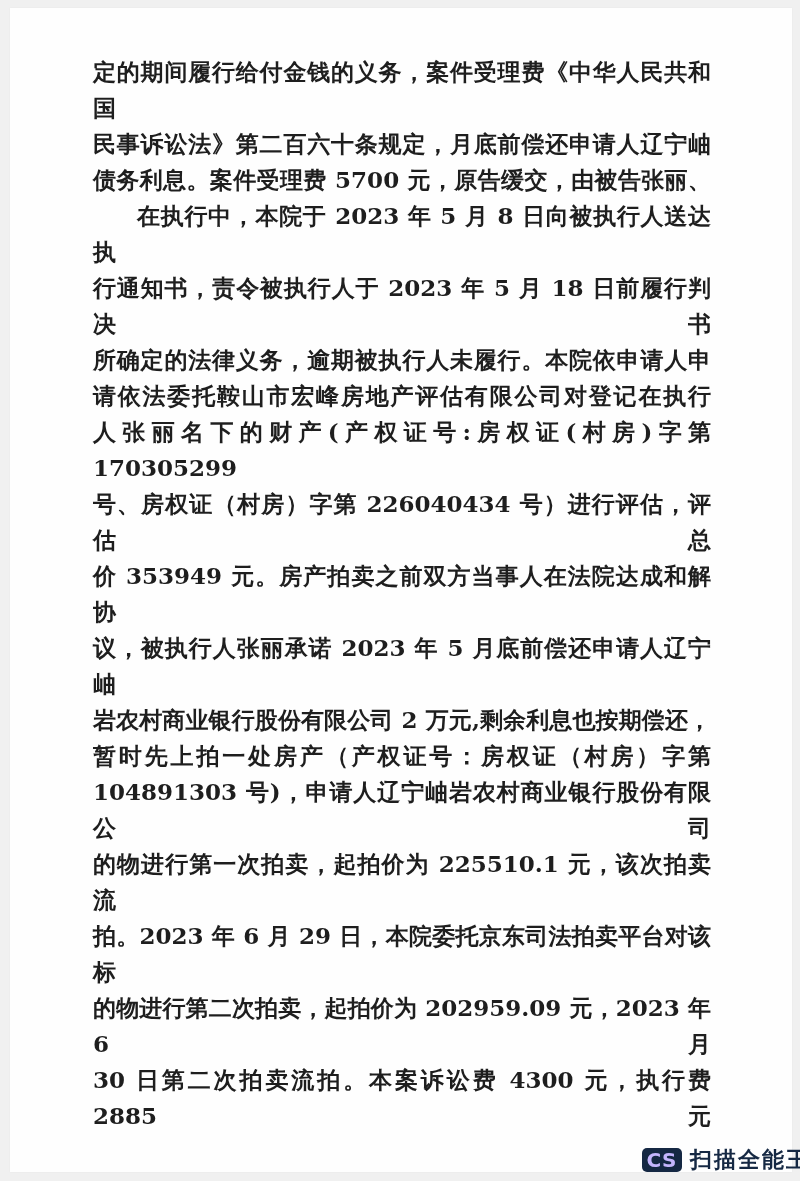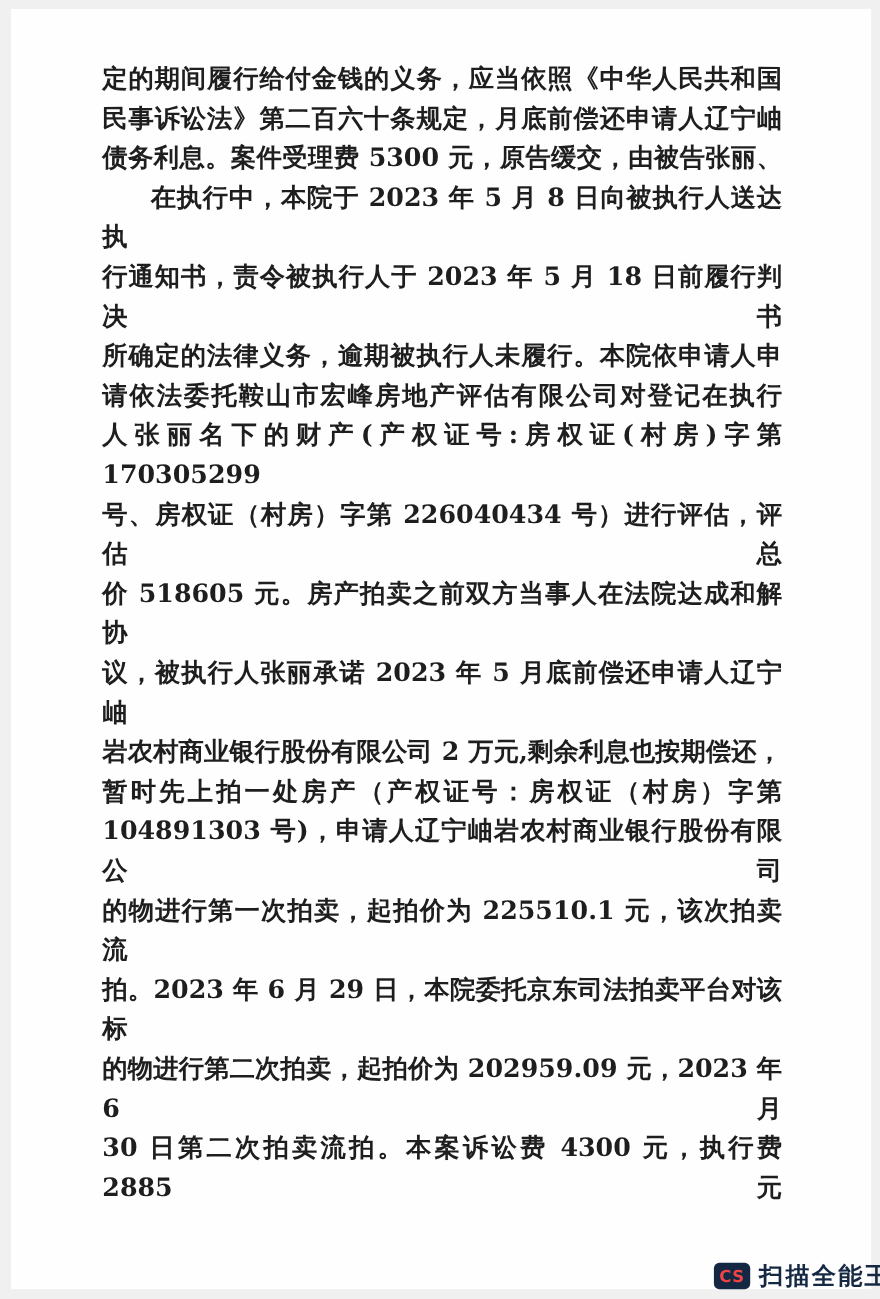--- a/index.html
+++ b/index.html
@@ -55,53 +55,53 @@
     right: -10px;
     bottom: 6px;
     display: flex;
     align-items: center;
     gap: 8px;
     white-space: nowrap;
   }
   .wm-badge {
     display: inline-block;
     background: #152843;
-    color: #ef4444;
+    color: #c4b5fd;
     font-family: "DejaVu Sans", "Liberation Sans", sans-serif;
     font-weight: bold;
-    font-size: 15px;
+    font-size: 20px;
     line-height: 22px;
     padding: 1px 5px;
     border-radius: 5px;
     letter-spacing: 0.5px;
   }
   .wm-text {
     color: #152843;
     font-family: "DejaVu Sans", "Liberation Sans", sans-serif;
     font-weight: bold;
     font-size: 22px;
     letter-spacing: 2px;
   }
 </style>
 </head>
 <body>
 
 <div class="canvas">
   <div class="page">
     <div class="textblock" id="textblock">
-        <div class="line just">定的期间履行给付金钱的义务，应当依照《中华人民共和国</div>
+        <div class="line just">定的期间履行给付金钱的义务，案件受理费《中华人民共和国</div>
         <div class="line just">民事诉讼法》第二百六十条规定，月底前偿还申请人辽宁岫</div>
-        <div class="line just">债务利息。案件受理费 5300 元，原告缓交，由被告张丽、</div>
+        <div class="line just">债务利息。案件受理费 5700 元，原告缓交，由被告张丽、</div>
         <div class="line just indent">在执行中，本院于 2023 年 5 月 8 日向被执行人送达执</div>
         <div class="line just">行通知书，责令被执行人于 2023 年 5 月 18 日前履行判决书</div>
         <div class="line just">所确定的法律义务，逾期被执行人未履行。本院依申请人申</div>
         <div class="line just">请依法委托鞍山市宏峰房地产评估有限公司对登记在执行</div>
         <div class="line just">人张丽名下的财产(产权证号:房权证(村房)字第 170305299</div>
         <div class="line just">号、房权证（村房）字第 226040434 号）进行评估，评估总</div>
-        <div class="line just">价 518605 元。房产拍卖之前双方当事人在法院达成和解协</div>
+        <div class="line just">价 353949 元。房产拍卖之前双方当事人在法院达成和解协</div>
         <div class="line just">议，被执行人张丽承诺 2023 年 5 月底前偿还申请人辽宁岫</div>
         <div class="line just">岩农村商业银行股份有限公司 2 万元,剩余利息也按期偿还，</div>
         <div class="line just">暂时先上拍一处房产（产权证号：房权证（村房）字第</div>
         <div class="line just">104891303 号)，申请人辽宁岫岩农村商业银行股份有限公司</div>
         <div class="line just">的物进行第一次拍卖，起拍价为 225510.1 元，该次拍卖流</div>
         <div class="line just">拍。2023 年 6 月 29 日，本院委托京东司法拍卖平台对该标</div>
         <div class="line just">的物进行第二次拍卖，起拍价为 202959.09 元，2023 年 6 月</div>
         <div class="line just">30 日第二次拍卖流拍。本案诉讼费 4300 元，执行费 2885 元</div>
       </div>
   </div>

